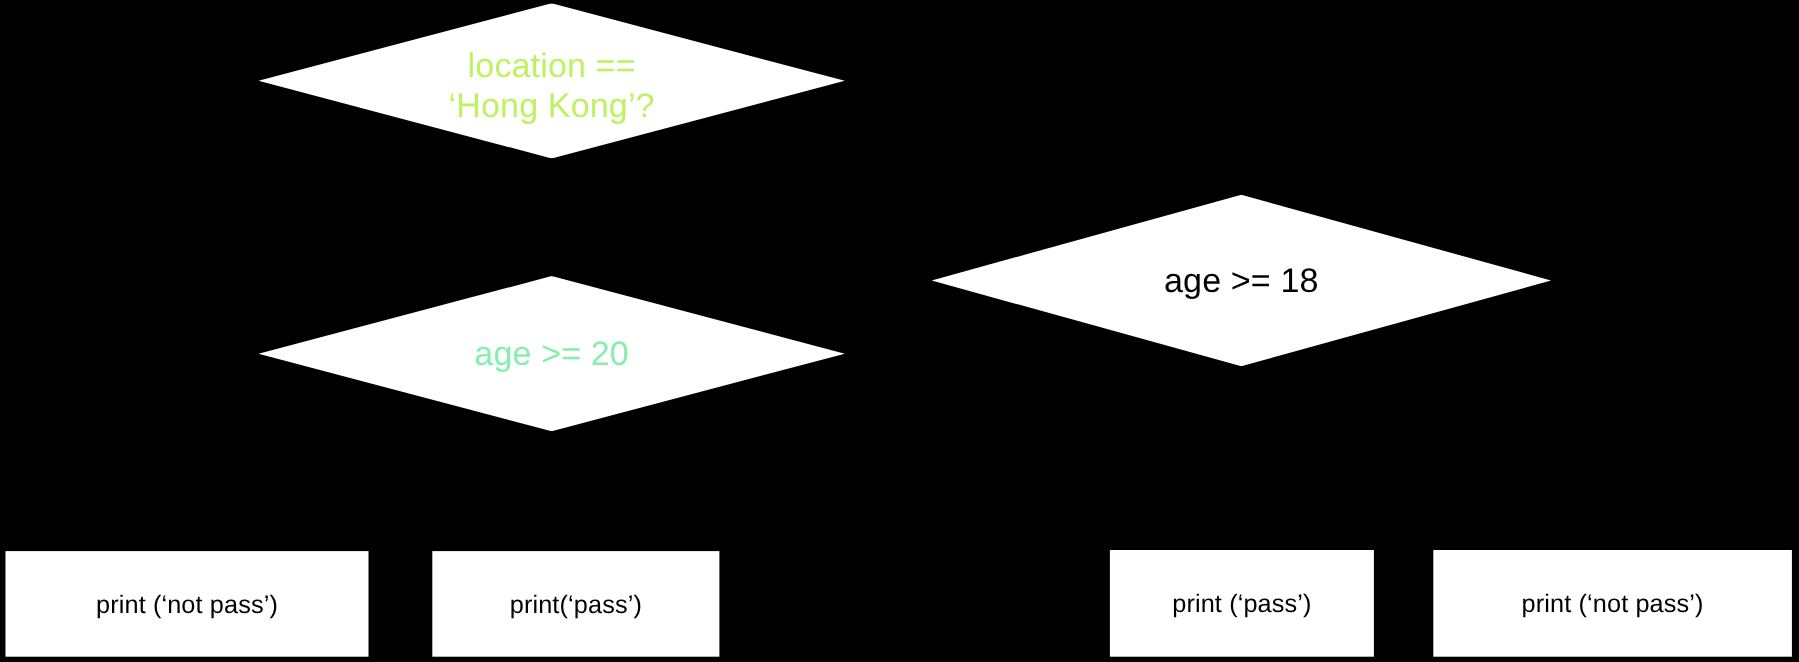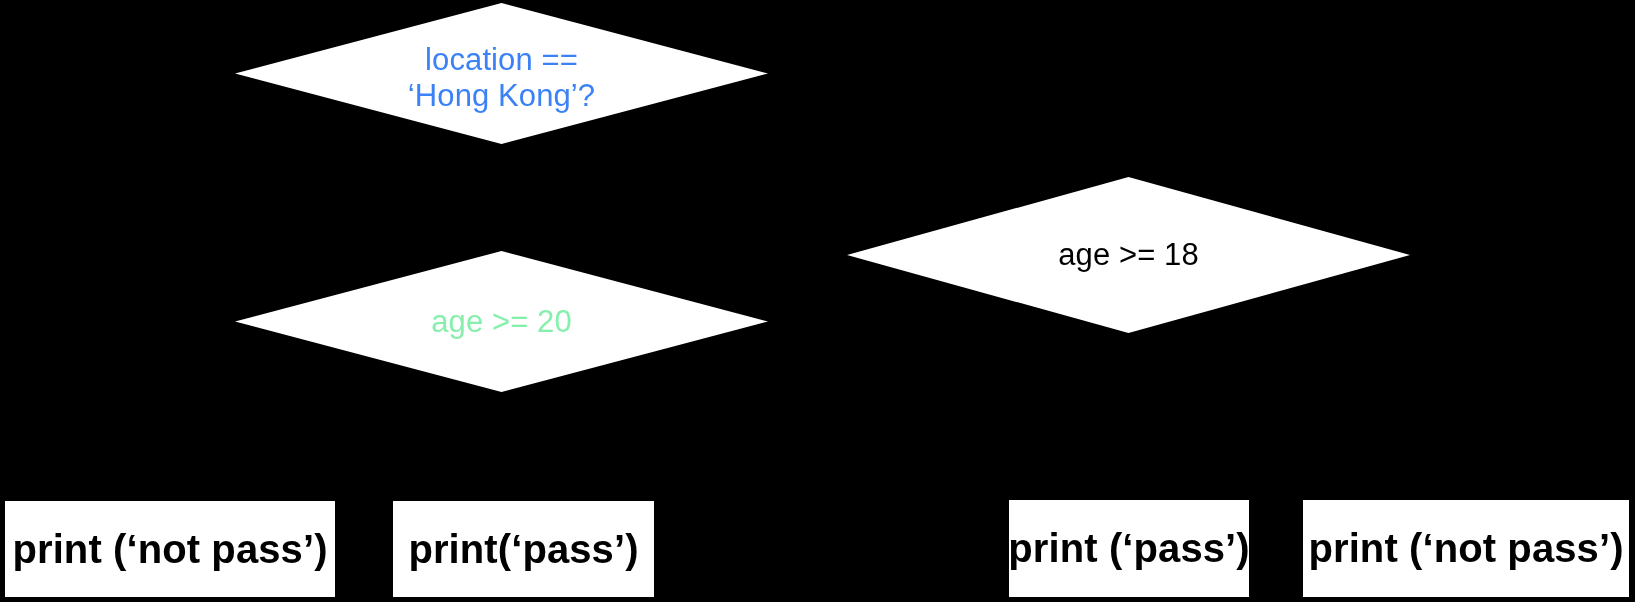--- a/index.html
+++ b/index.html
@@ -53,35 +53,34 @@
   }
   
   .box {
     background: #ffffff;
     display: flex;
     align-items: center;
     justify-content: center;
   }
   .box .blabel {
     color: #000000;
-    font-size: 40px;
+    font-size: 23px;
     text-align: right;
     letter-spacing: 0.1px;
     white-space: nowrap;
-    font-weight: bold;
   }
 </style>
 </head>
 <body style="background: rgb(0, 0, 0);">
 
 <div id="canvas" style="background: rgb(0, 0, 0);">
 
   <div class="node diamond" id="d0" style="left: 235px; top: 3px; width: 533px; height: 141px;">
     <div class="shape" style="background: rgb(255, 255, 255);"></div>
-    <div class="dlabel" style="color: #3b82f6; transform: translateY(4px);">location ==
+    <div class="dlabel" style="color: #bef264; transform: translateY(4px);">location ==
 ‘Hong Kong’?</div>
   </div>
 
   <div class="node diamond" id="d1" style="left: 235px; top: 251px; width: 533px; height: 141px;">
     <div class="shape" style="background: rgb(255, 255, 255);"></div>
     <div class="dlabel" style="color: #86efac;">age &gt;= 20</div>
   </div>
 
   <div class="node diamond" id="d2" style="left: 847px; top: 177px; width: 563px; height: 156px;">
     <div class="shape" style="background: rgb(255, 255, 255);"></div>

